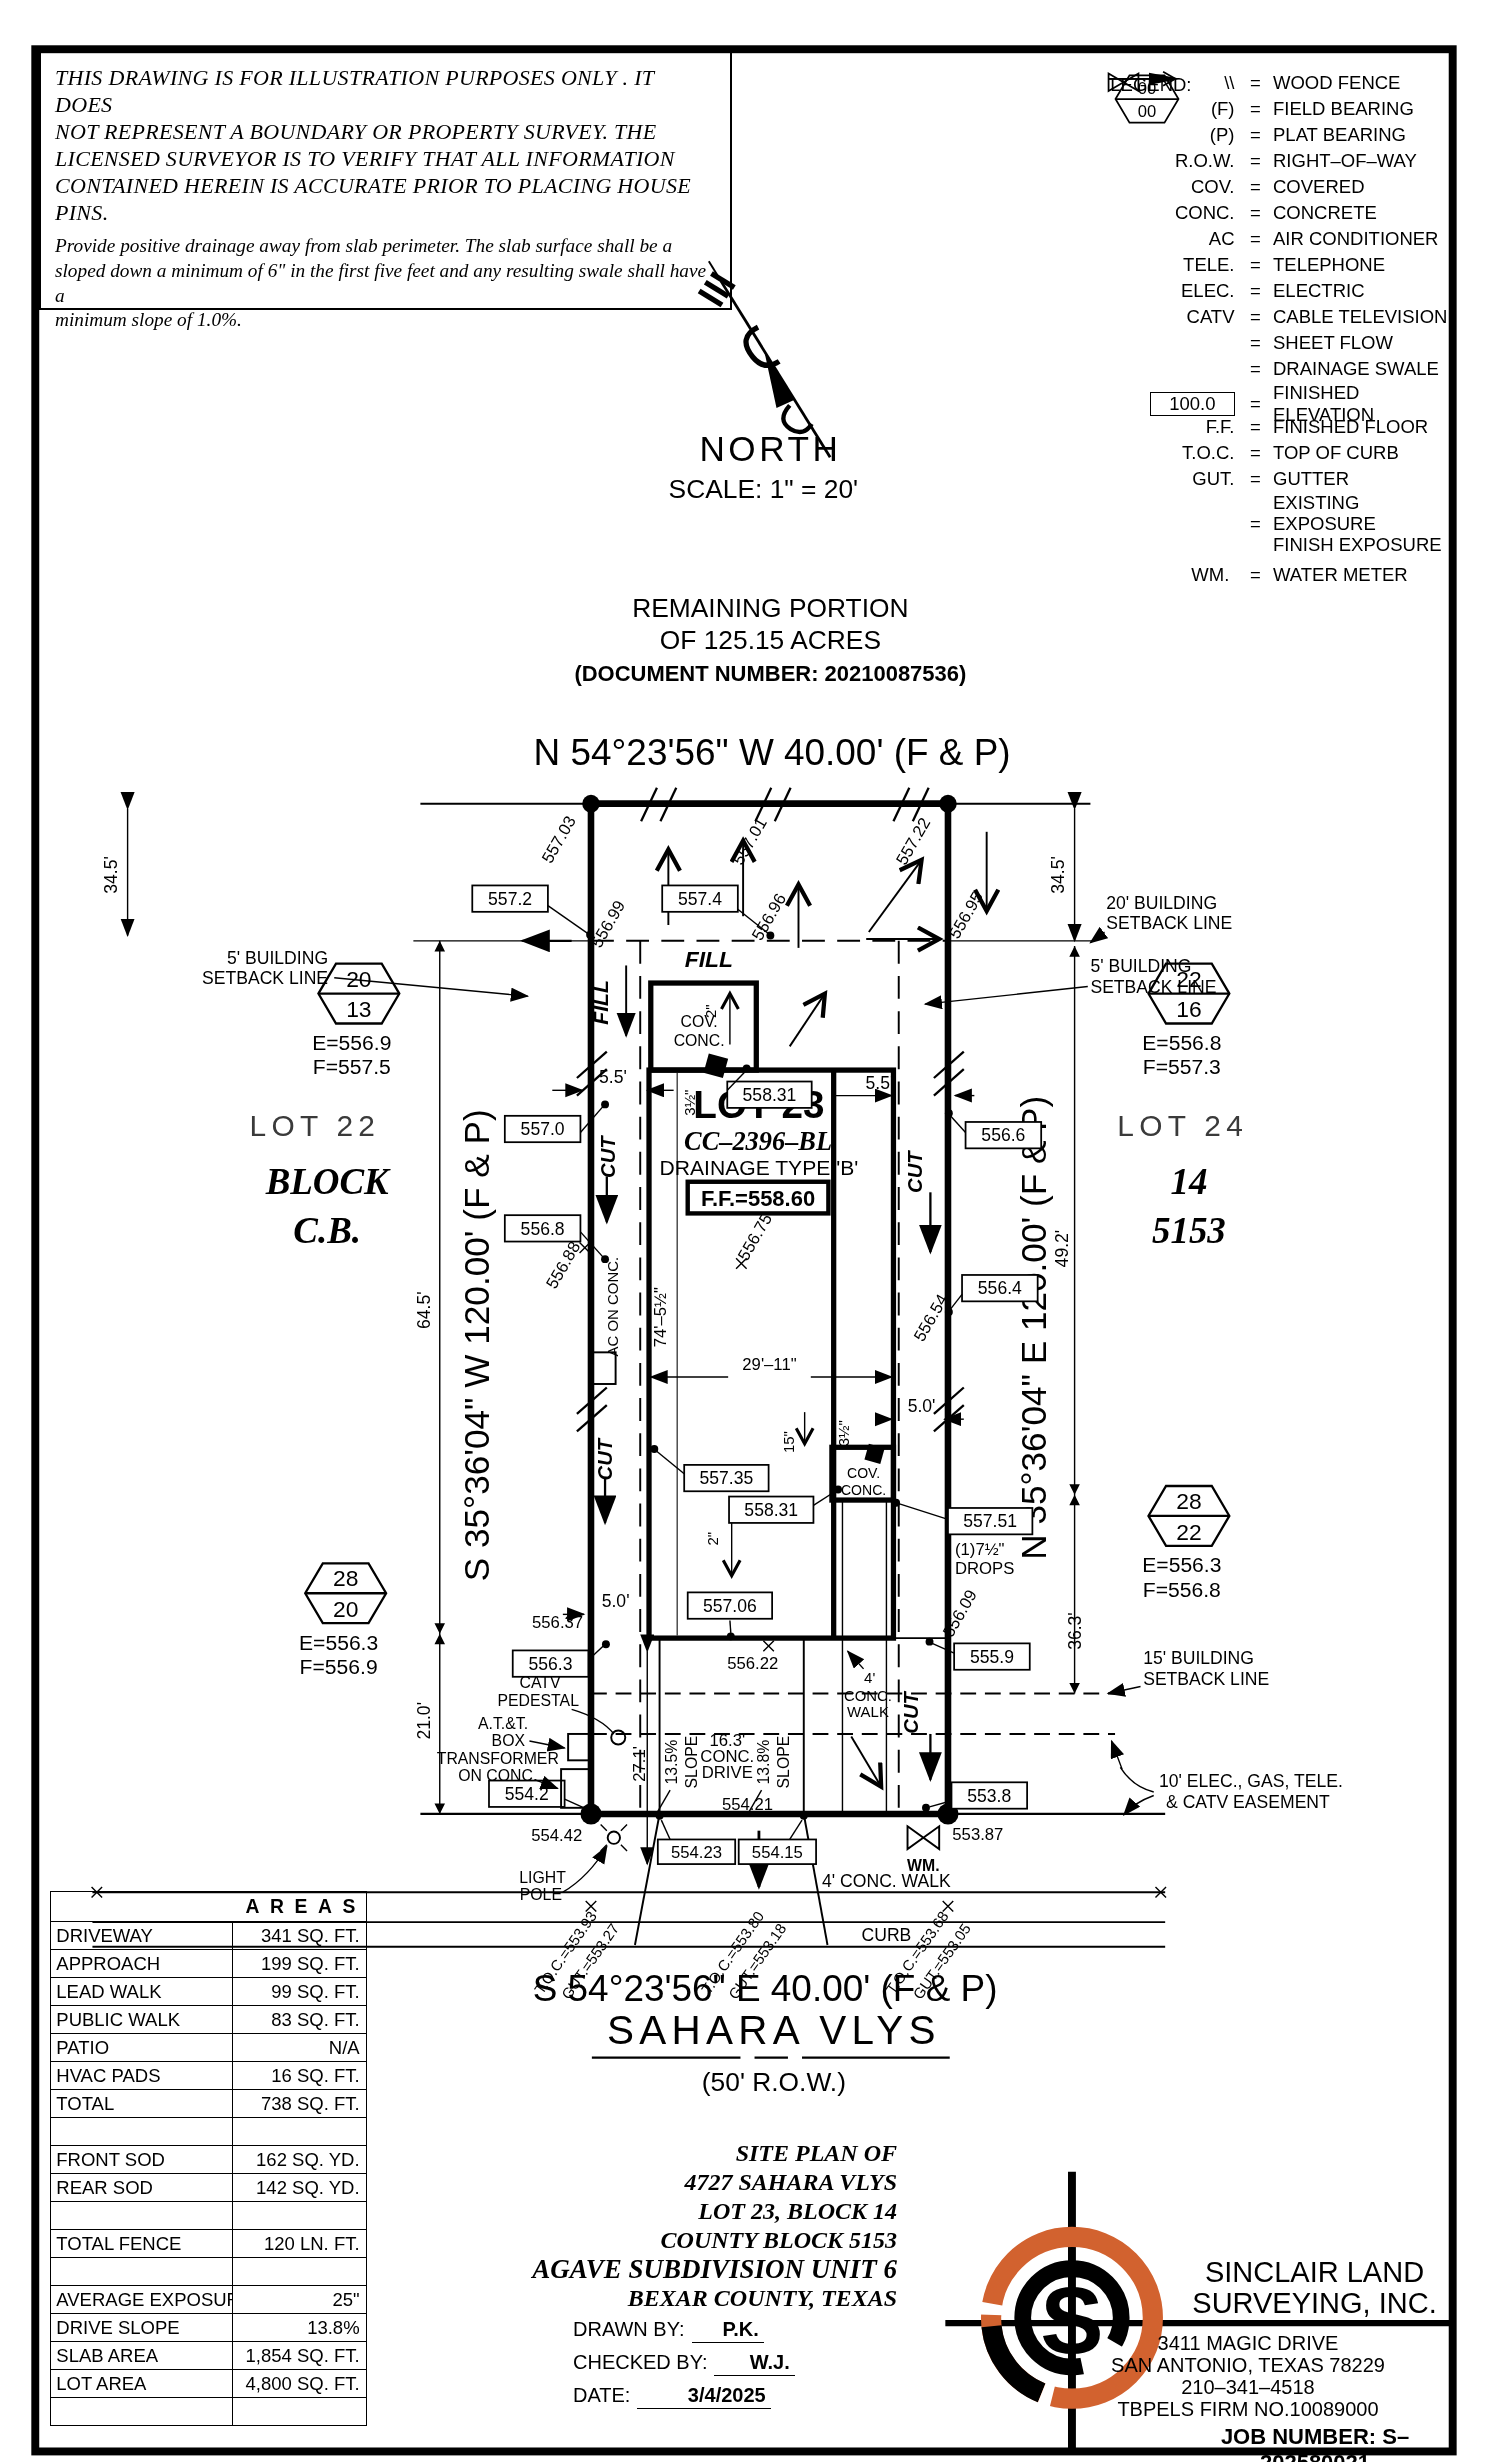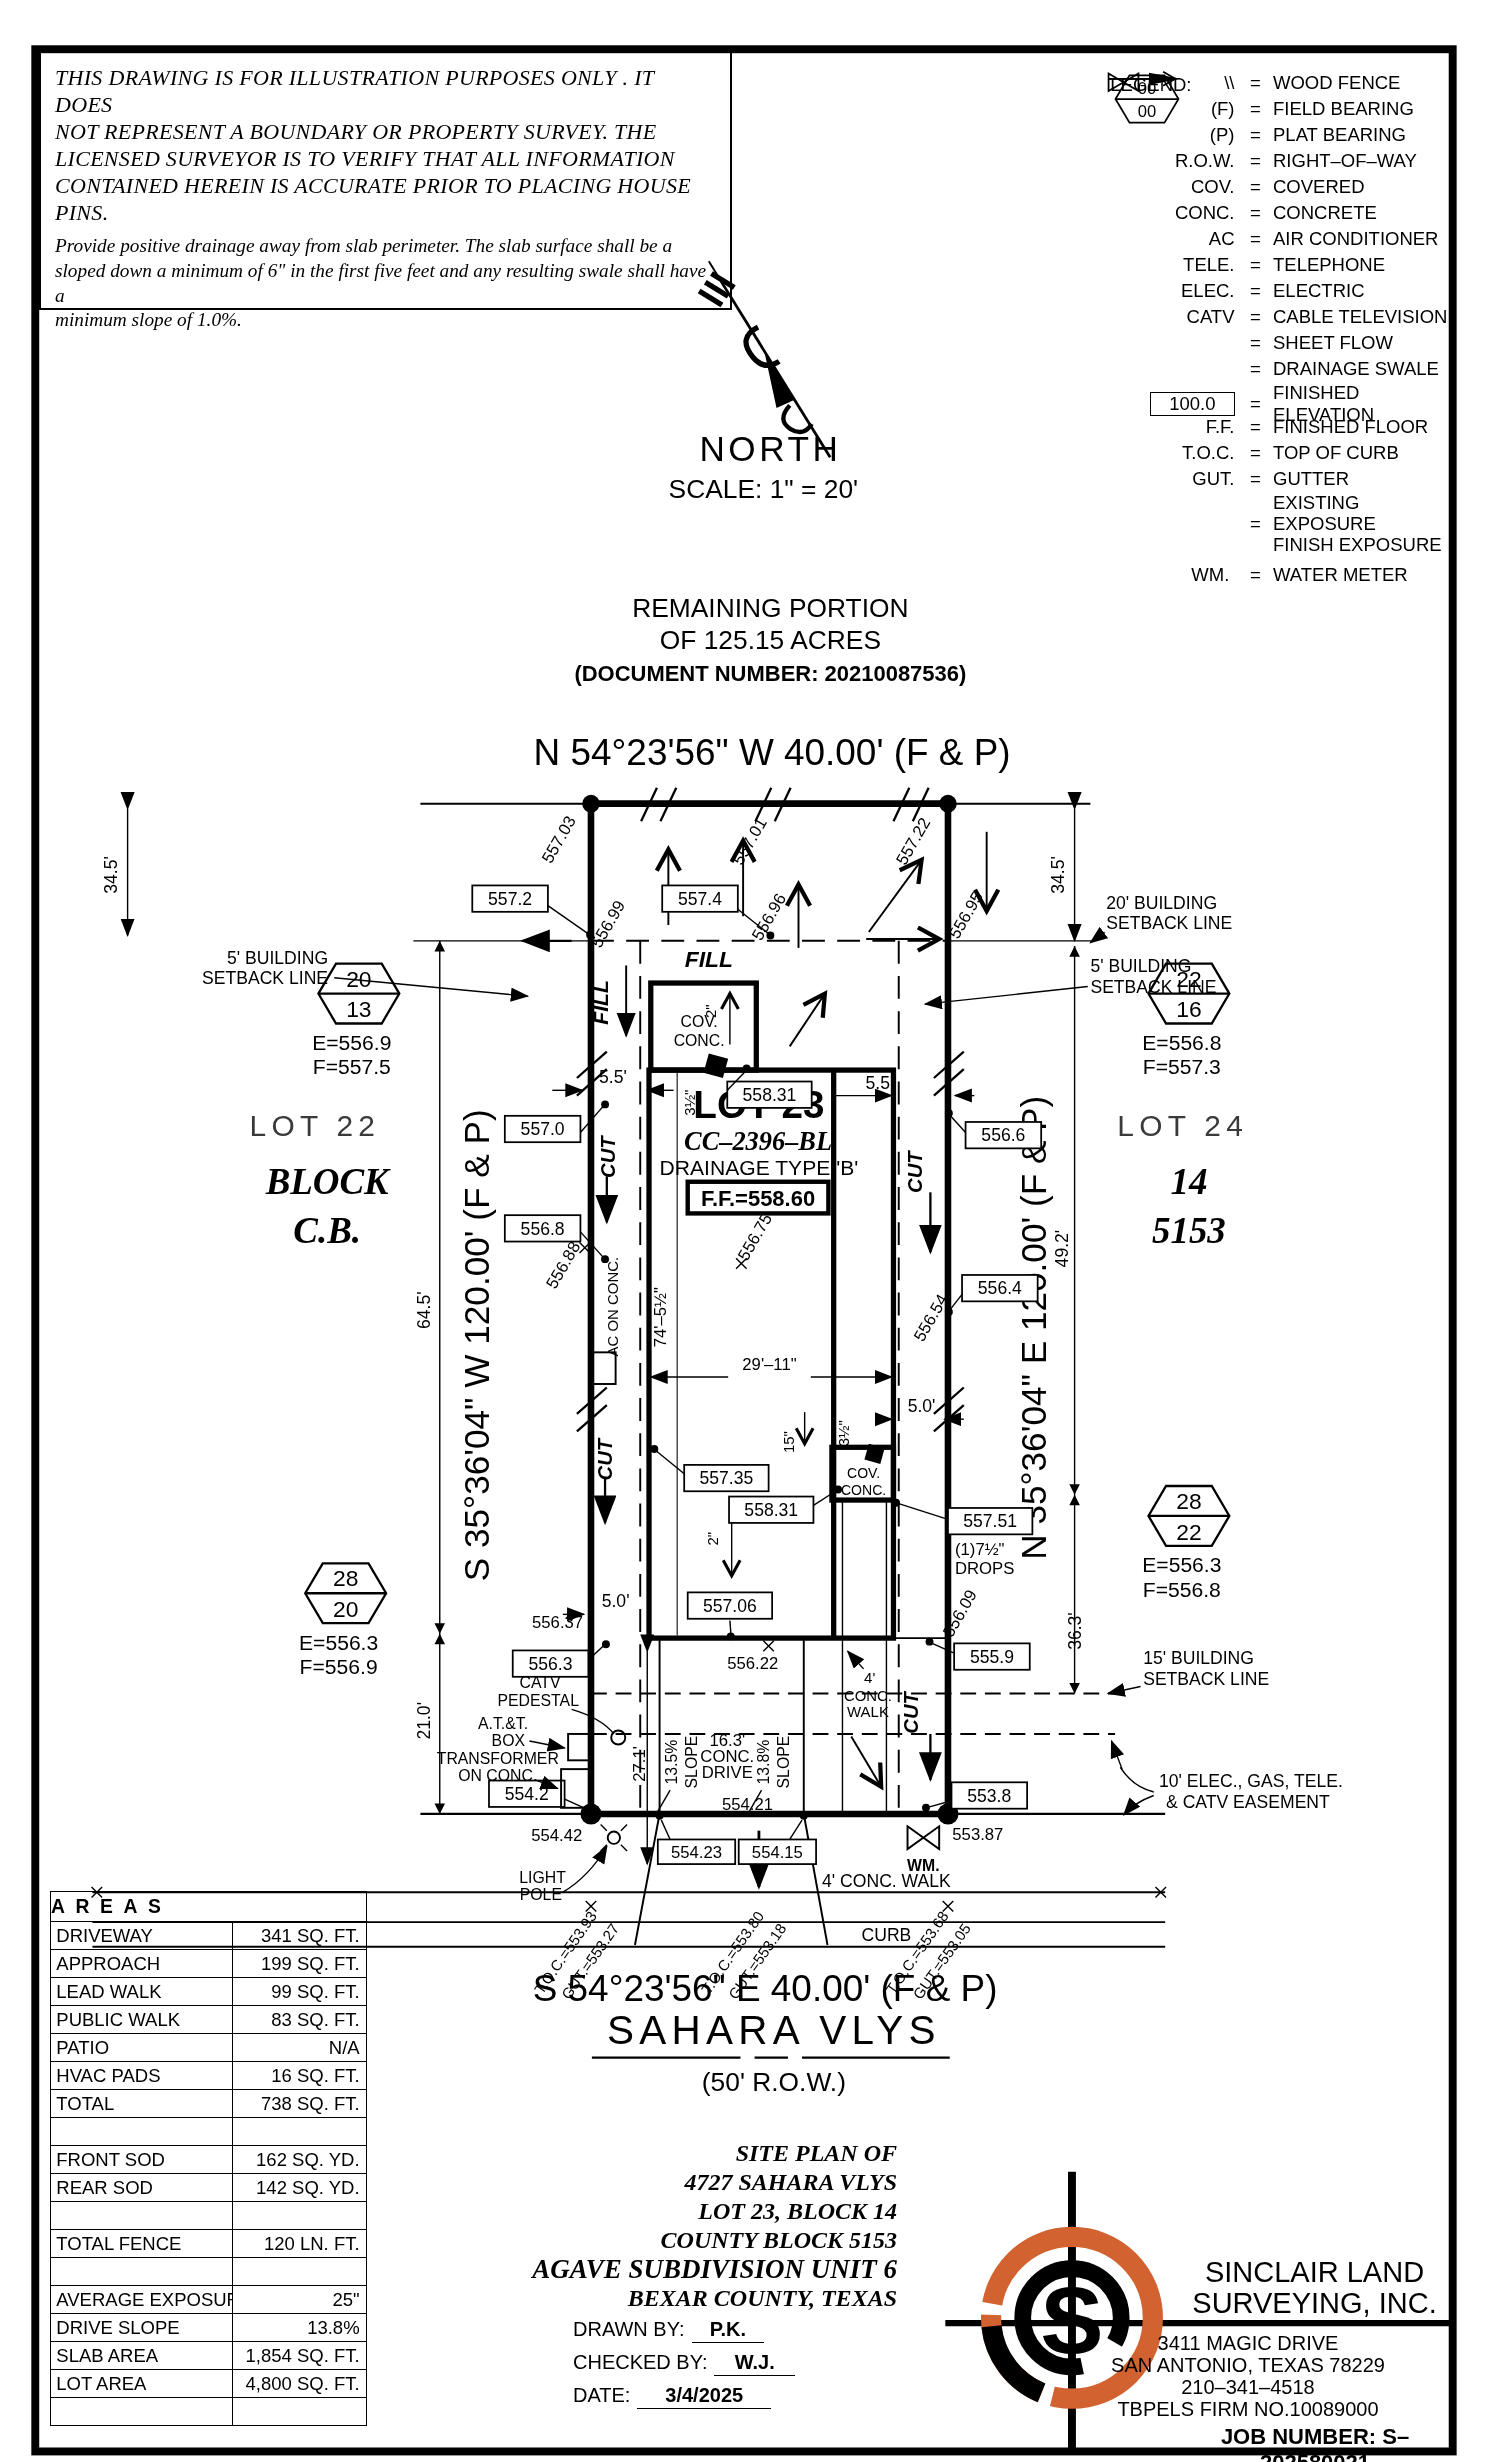--- a/index.html
+++ b/index.html
@@ -30,32 +30,32 @@
   #disclaimer .n{font-size:19.3px;line-height:24.6px;margin-top:8.8px}
   #legend{left:1105px;top:70px;width:352px;font-size:18.5px;}
   #legend .ttl{position:absolute;left:5.3px;top:4.4px}
   #legend .rows{margin-left:35px}
   .lg-row{display:grid;grid-template-columns:98px 35px auto;align-items:center;min-height:26px}
   .lg-sym{text-align:right;padding-right:3.5px;white-space:nowrap}
   .lg-eq{text-align:center}
   .lg-box{display:inline-block;border:1.8px solid #000;padding:0 18px;line-height:22px}
   .lg-two{line-height:21px}
   #areas{left:50px;top:1891px;width:315px;border:1.8px solid #000;font-size:18.5px}
-  #areas .hd{height:29px;line-height:29px;text-align:left;letter-spacing:10.6px;font-weight:bold;border-bottom:1.8px solid #000;font-size:19.3px}
+  #areas .hd{height:29px;line-height:29px;text-align:right;letter-spacing:10.6px;font-weight:bold;border-bottom:1.8px solid #000;font-size:19.3px}
   .ar-row{display:grid;grid-template-columns:181px 132px;height:27px;line-height:27px;border-bottom:1.4px solid #000}
   .ar-row:last-child{border-bottom:none}
   .ar-l{padding-left:5.3px;overflow:hidden;white-space:nowrap}
   .ar-v{text-align:right;padding-right:4.4px;border-left:1.4px solid #000;white-space:nowrap}
   #titleblock{left:457px;top:2139px;width:440px;text-align:right;font-family:"Liberation Serif",serif;font-style:italic;font-weight:bold}
   #titleblock .t{font-size:24px;line-height:29px}
   #titleblock .big{font-size:27px}
   #drawnby{left:573px;top:2318px;width:264px;font-size:20px}
   #drawnby .row{margin-bottom:8px;white-space:nowrap}
   #drawnby .lb{display:inline-block}
-  #drawnby .vl{display:inline-block;border-bottom:1.8px solid #000;text-align:center;font-weight:bold;padding:0 5.3px 0.9px 5.3px;margin-left:7px}
+  #drawnby .vl{display:inline-block;border-bottom:1.8px solid #000;text-align:right;font-weight:bold;padding:0 5.3px 0.9px 5.3px;margin-left:7px}
   #coname{left:1187px;top:2257px;width:255px;text-align:center;font-size:29px;line-height:31px}
   #coaddr{left:1101px;top:2332px;width:294px;text-align:center;font-size:20px;line-height:22px}
   #cojob{left:1168px;top:2424px;width:294px;text-align:center;font-size:22px;font-weight:bold}
 </style>
 </head>
 <body>
 
 <div id="sheet">
 
 <svg width="1495" height="2462" viewBox="0 0 1700 2800">

